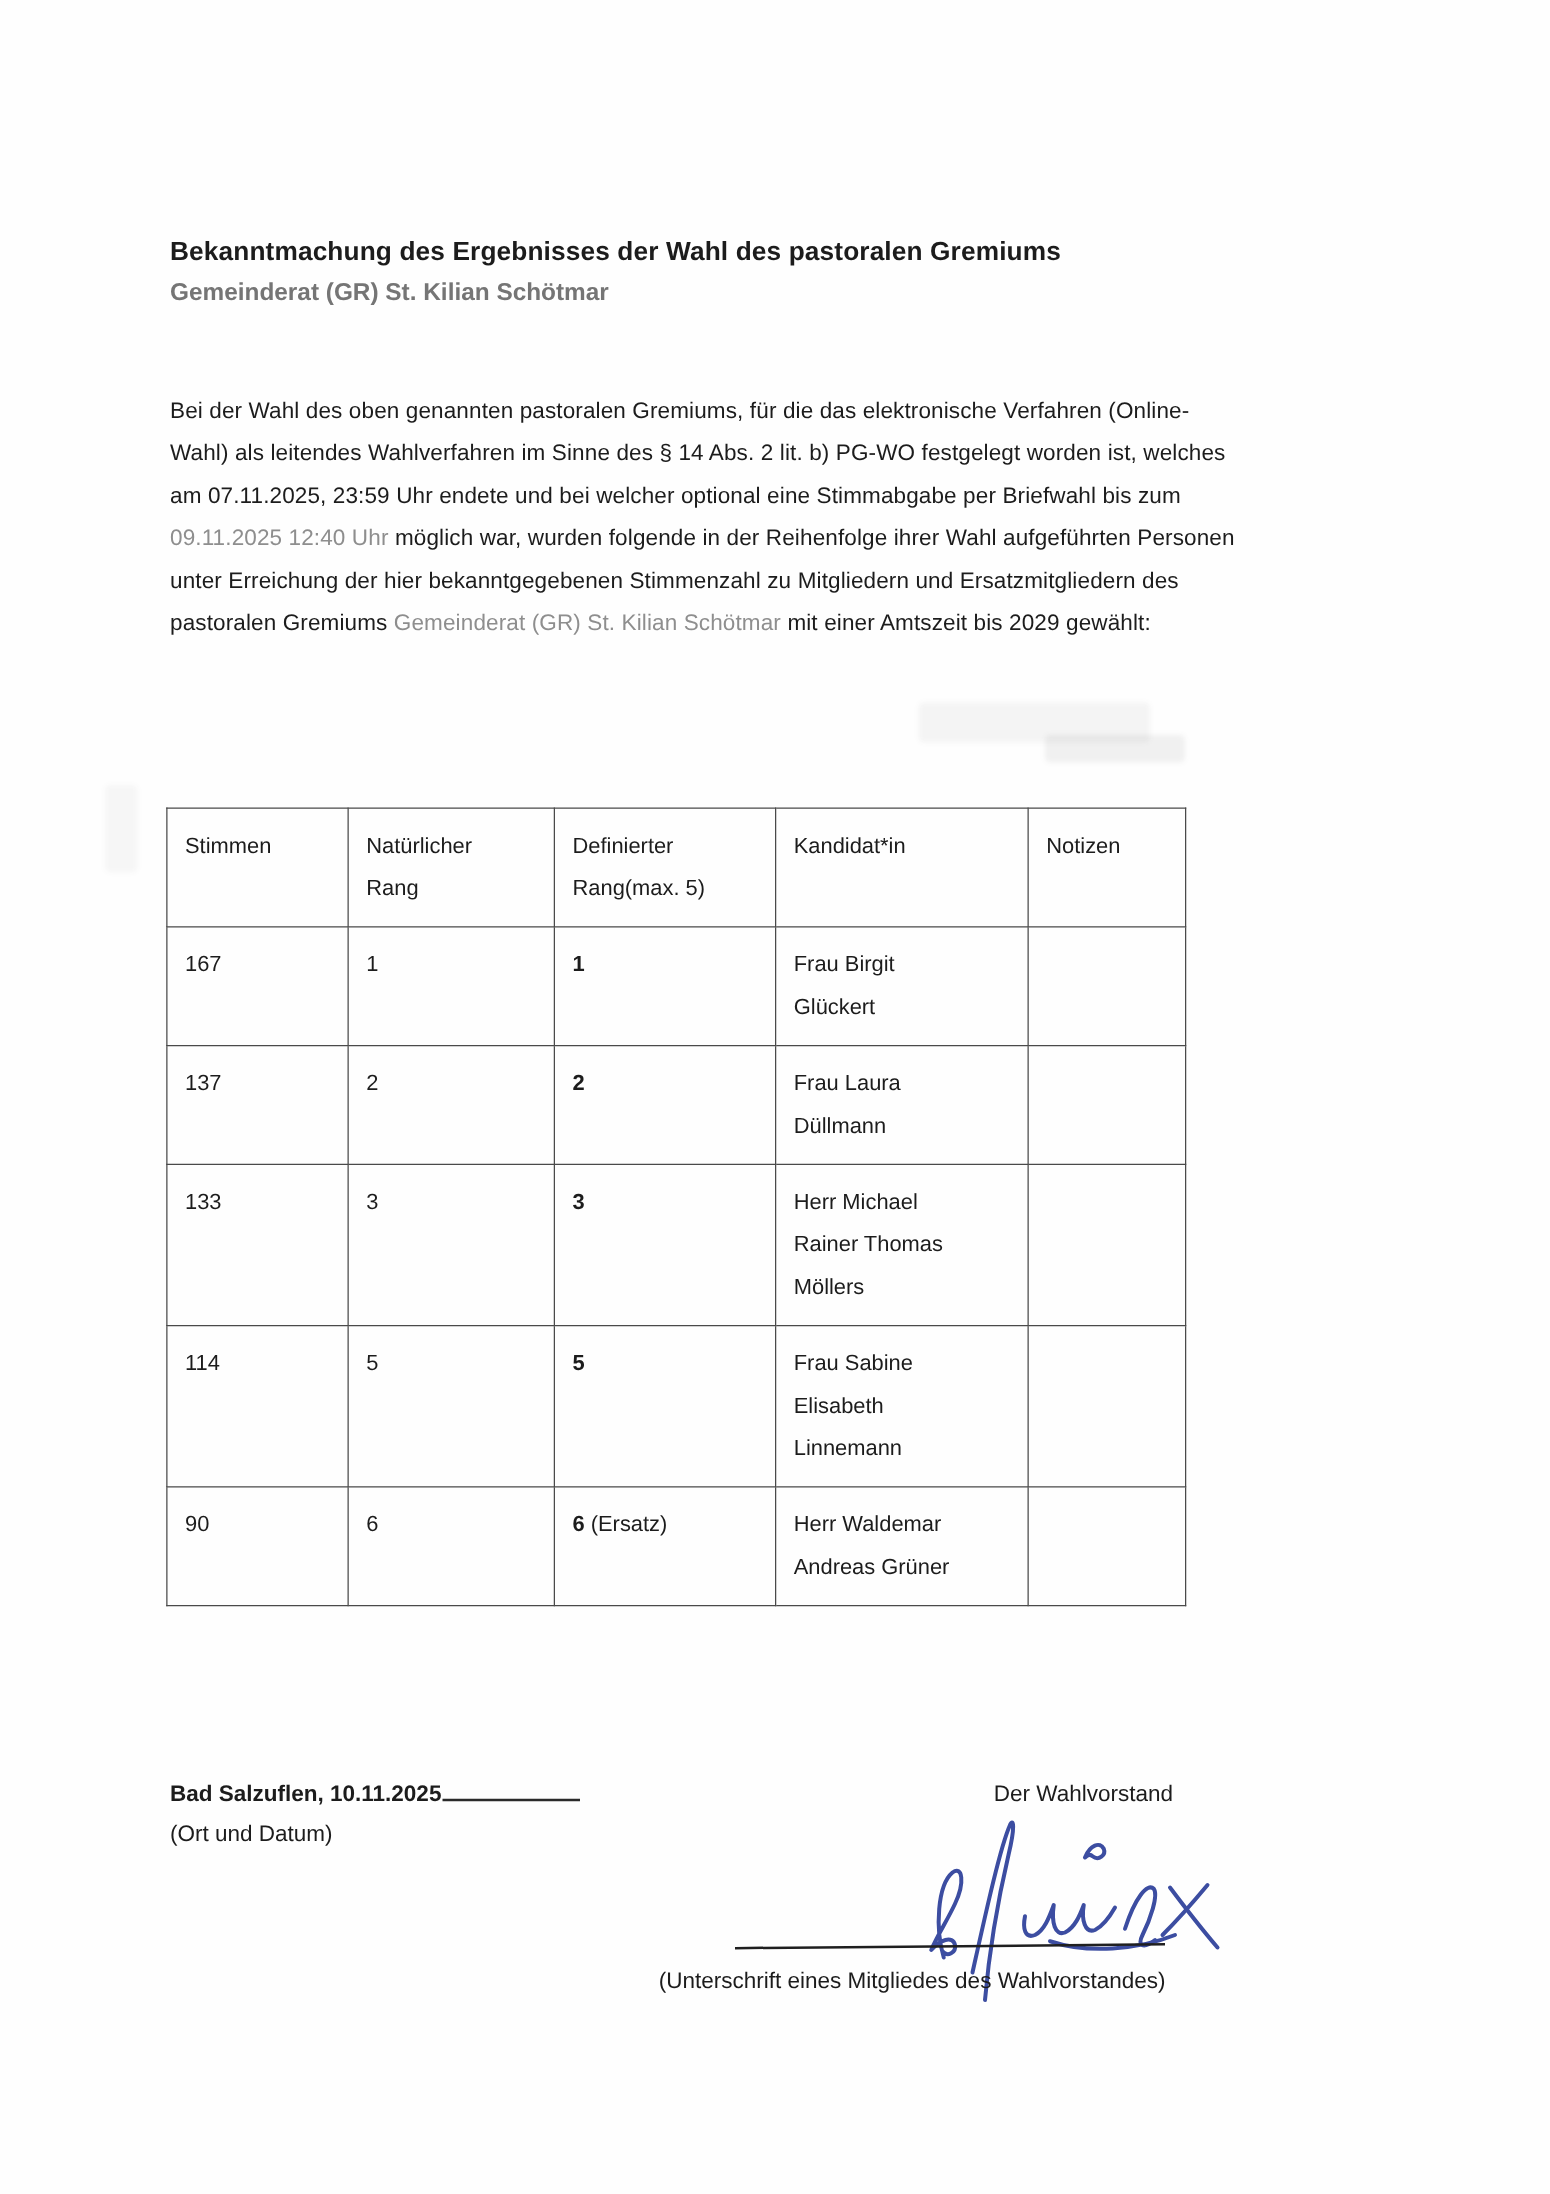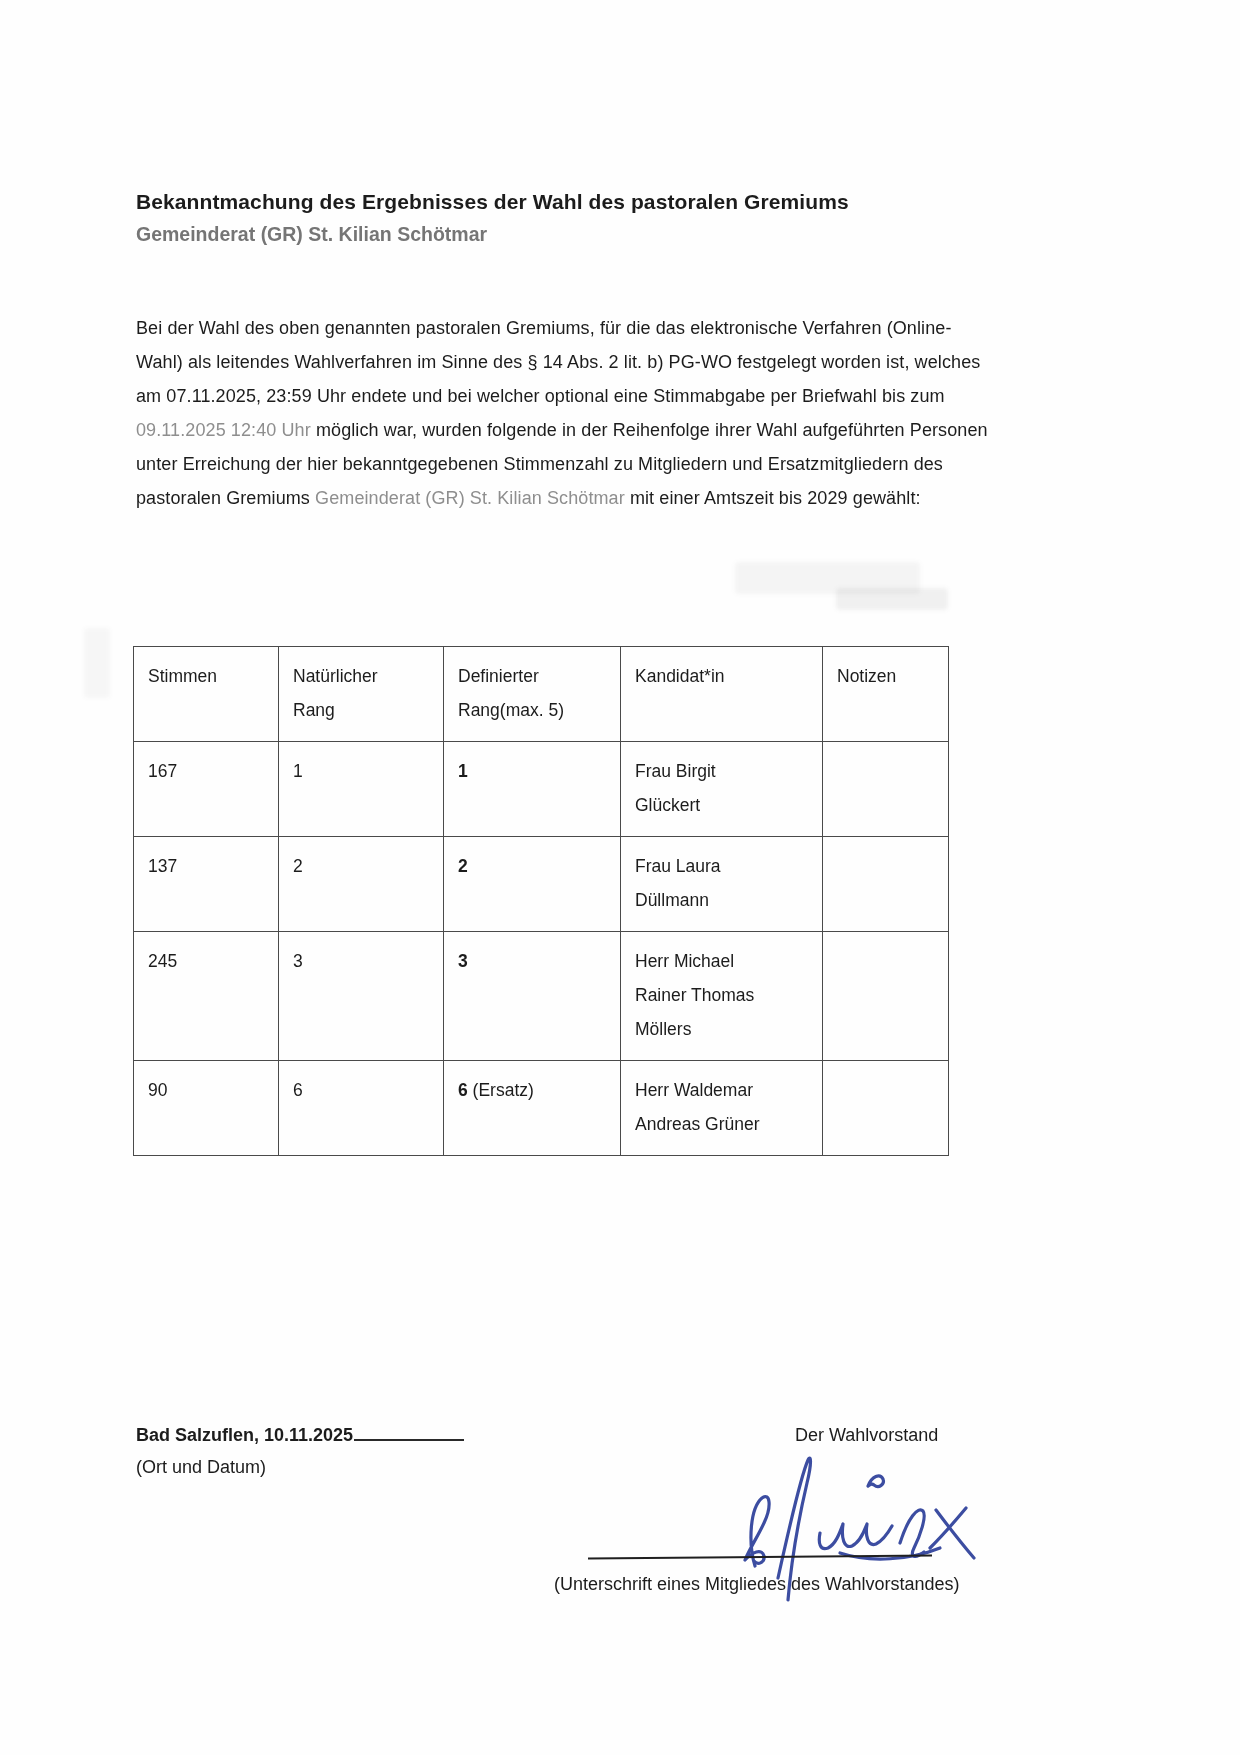--- a/index.html
+++ b/index.html
@@ -45,21 +45,21 @@
   
   .einspruch{position:absolute;left:136px;top:1352px;width:870px;font-size:18px;line-height:30px;letter-spacing:.1px;}
 
   
   .place-date{position:absolute;left:136px;top:1420px;font-size:18px;line-height:30px;font-weight:bold;}
   .date-underline{display:inline-block;width:110px;border-bottom:2px solid #2a2a2a;height:18px;margin-left:1px;}
   .place-date-label{position:absolute;left:136px;top:1452px;font-size:18px;line-height:30px;}
   .board{position:absolute;left:795px;top:1420px;font-size:18px;line-height:30px;}
 
   .signature-line{position:absolute;left:588px;top:1556px;width:344px;border-top:2px solid #1f1f1f;transform:rotate(-.5deg);}
-  .signature-label{position:absolute;left:527px;top:1570px;font-size:18px;line-height:28px;margin-left:27px;}
+  .signature-label{position:absolute;left:527px;top:1570px;font-size:18px;line-height:28px;}
   .signature-svg{position:absolute;left:700px;top:1448px;width:290px;height:165px;pointer-events:none;}
   .signature-svg path{fill:none;stroke:var(--sig_blue,#3c4da1);stroke-width:3.2;stroke-linecap:round;stroke-linejoin:round;}
 </style>
 </head>
 <body>
 
 <div class="page">
 
   <div class="heading">
     <div class="title">Bekanntmachung des Ergebnisses der Wahl des pastoralen Gremiums</div>
@@ -108,26 +108,35 @@
     </tr>
         <tr class="row-two">
       <td class="cell-stimmen">137</td>
       <td class="cell-nat-rang">2</td>
       <td class="cell-def-rang"><span class="rank">2</span><span class="note"></span></td>
       <td class="cell-kandidat">Frau Laura
 Düllmann</td>
       <td class="cell-notizen"></td>
     </tr>
         <tr class="row-three">
-      <td class="cell-stimmen">245</td>
+      <td class="cell-stimmen">133</td>
       <td class="cell-nat-rang">3</td>
       <td class="cell-def-rang"><span class="rank">3</span><span class="note"></span></td>
       <td class="cell-kandidat">Herr Michael
 Rainer Thomas
 Möllers</td>
+      <td class="cell-notizen"></td>
+    </tr>
+        <tr class="row-three">
+      <td class="cell-stimmen">114</td>
+      <td class="cell-nat-rang">5</td>
+      <td class="cell-def-rang"><span class="rank">5</span><span class="note"></span></td>
+      <td class="cell-kandidat">Frau Sabine
+Elisabeth
+Linnemann</td>
       <td class="cell-notizen"></td>
     </tr>
         <tr class="row-two">
       <td class="cell-stimmen">90</td>
       <td class="cell-nat-rang">6</td>
       <td class="cell-def-rang"><span class="rank">6</span><span class="note"> (Ersatz)</span></td>
       <td class="cell-kandidat">Herr Waldemar
 Andreas Grüner</td>
       <td class="cell-notizen"></td>
     </tr>

